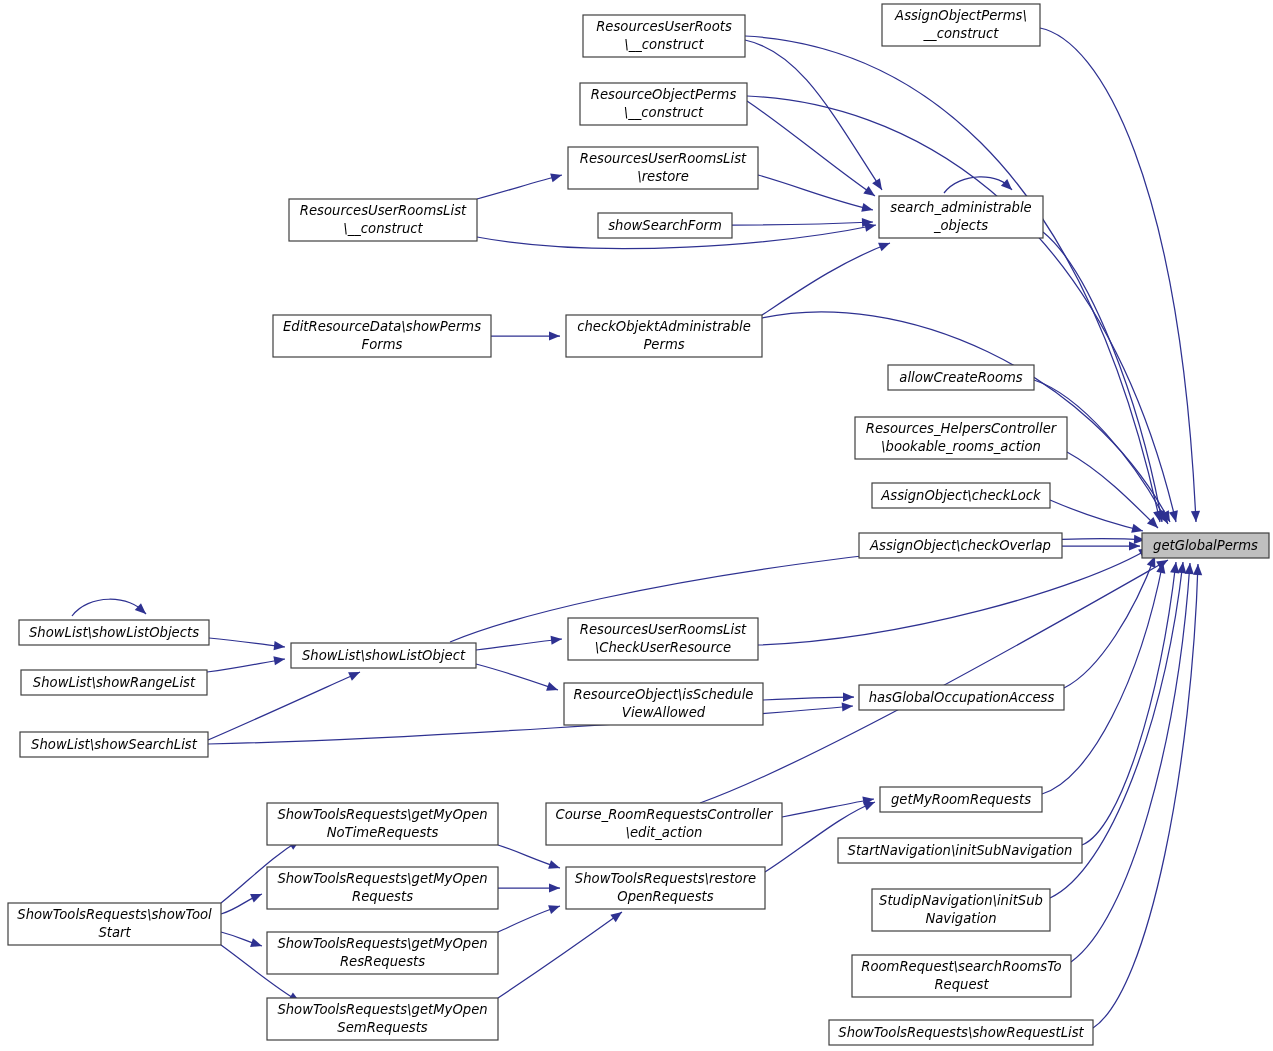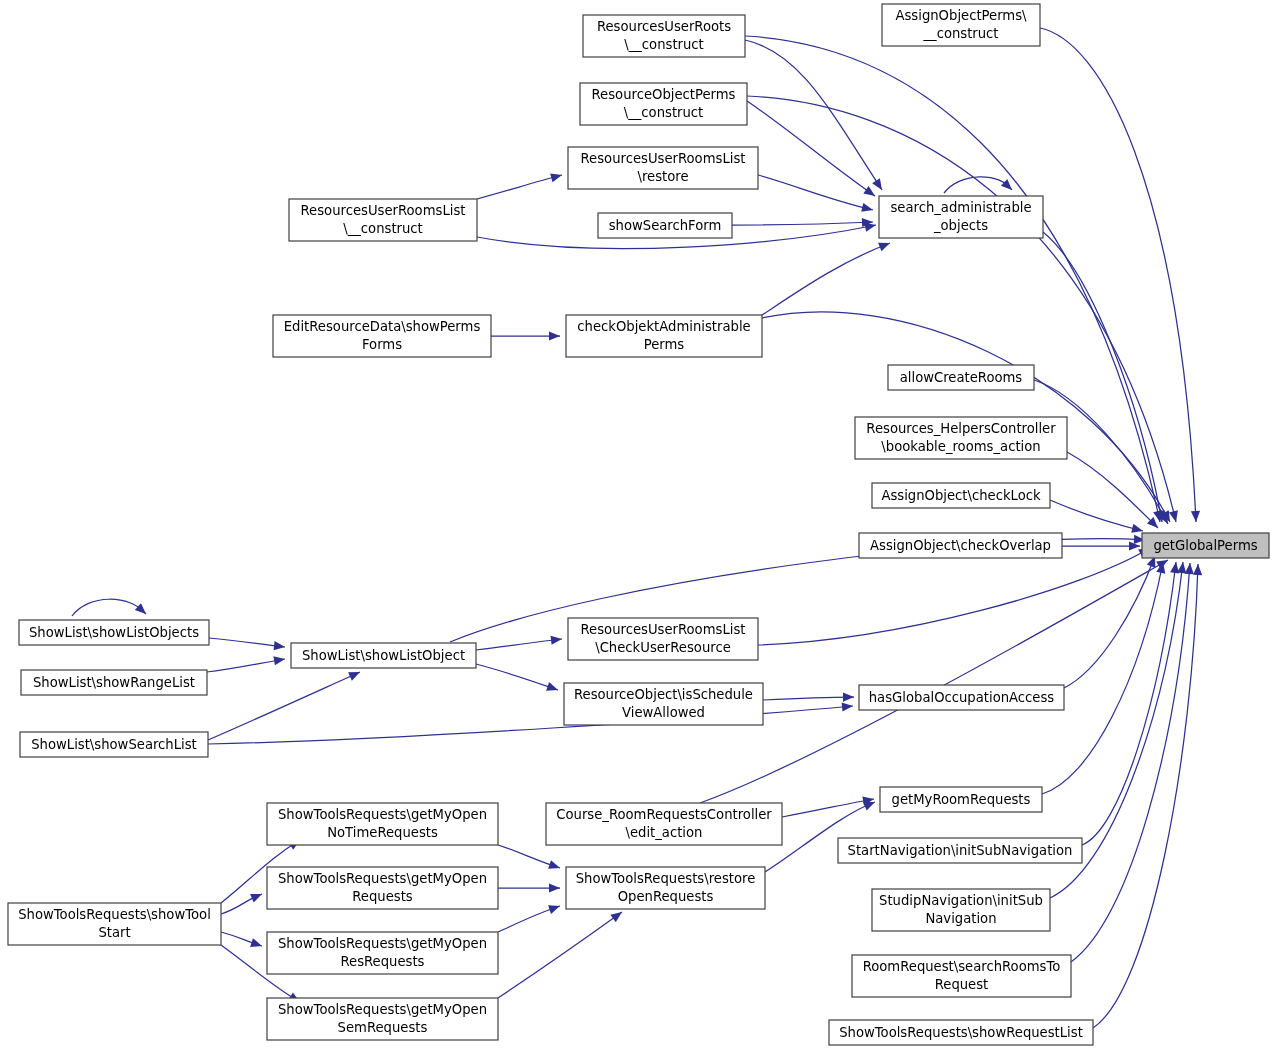--- a/index.html
+++ b/index.html
@@ -1,17 +1,17 @@
 <!DOCTYPE html>
 <html><head>
 <meta charset="utf-8">
 <style>
   html,body{margin:0;padding:0;background:#ffffff;}
   body{font-family:"DejaVu Sans","Liberation Sans",sans-serif;}
-  #graph-root{position:relative;width:1273px;height:1051px;background:#fff;overflow:hidden;}
+  #graph-root{position:relative;width:1273px;height:1051px;background:#fff;overflow:hidden;font-style:italic;}
   svg#graph-canvas{position:absolute;left:0;top:0;width:1273px;height:1051px;}
   .node-box{fill:#ffffff;stroke:#404040;stroke-width:1.2;}
   .node-box.highlight{fill:#bfbfbf;stroke:#404040;}
   .node-label{font-family:"DejaVu Sans","Liberation Sans",sans-serif;font-size:13.2px;fill:#000000;text-anchor:middle;dominant-baseline:middle;}
   .edge-path{fill:none;stroke:#2e3191;stroke-width:1.25;}
   .edge-head{fill:#2e3191;stroke:none;}
 </style>
 </head>
 <body>
 

